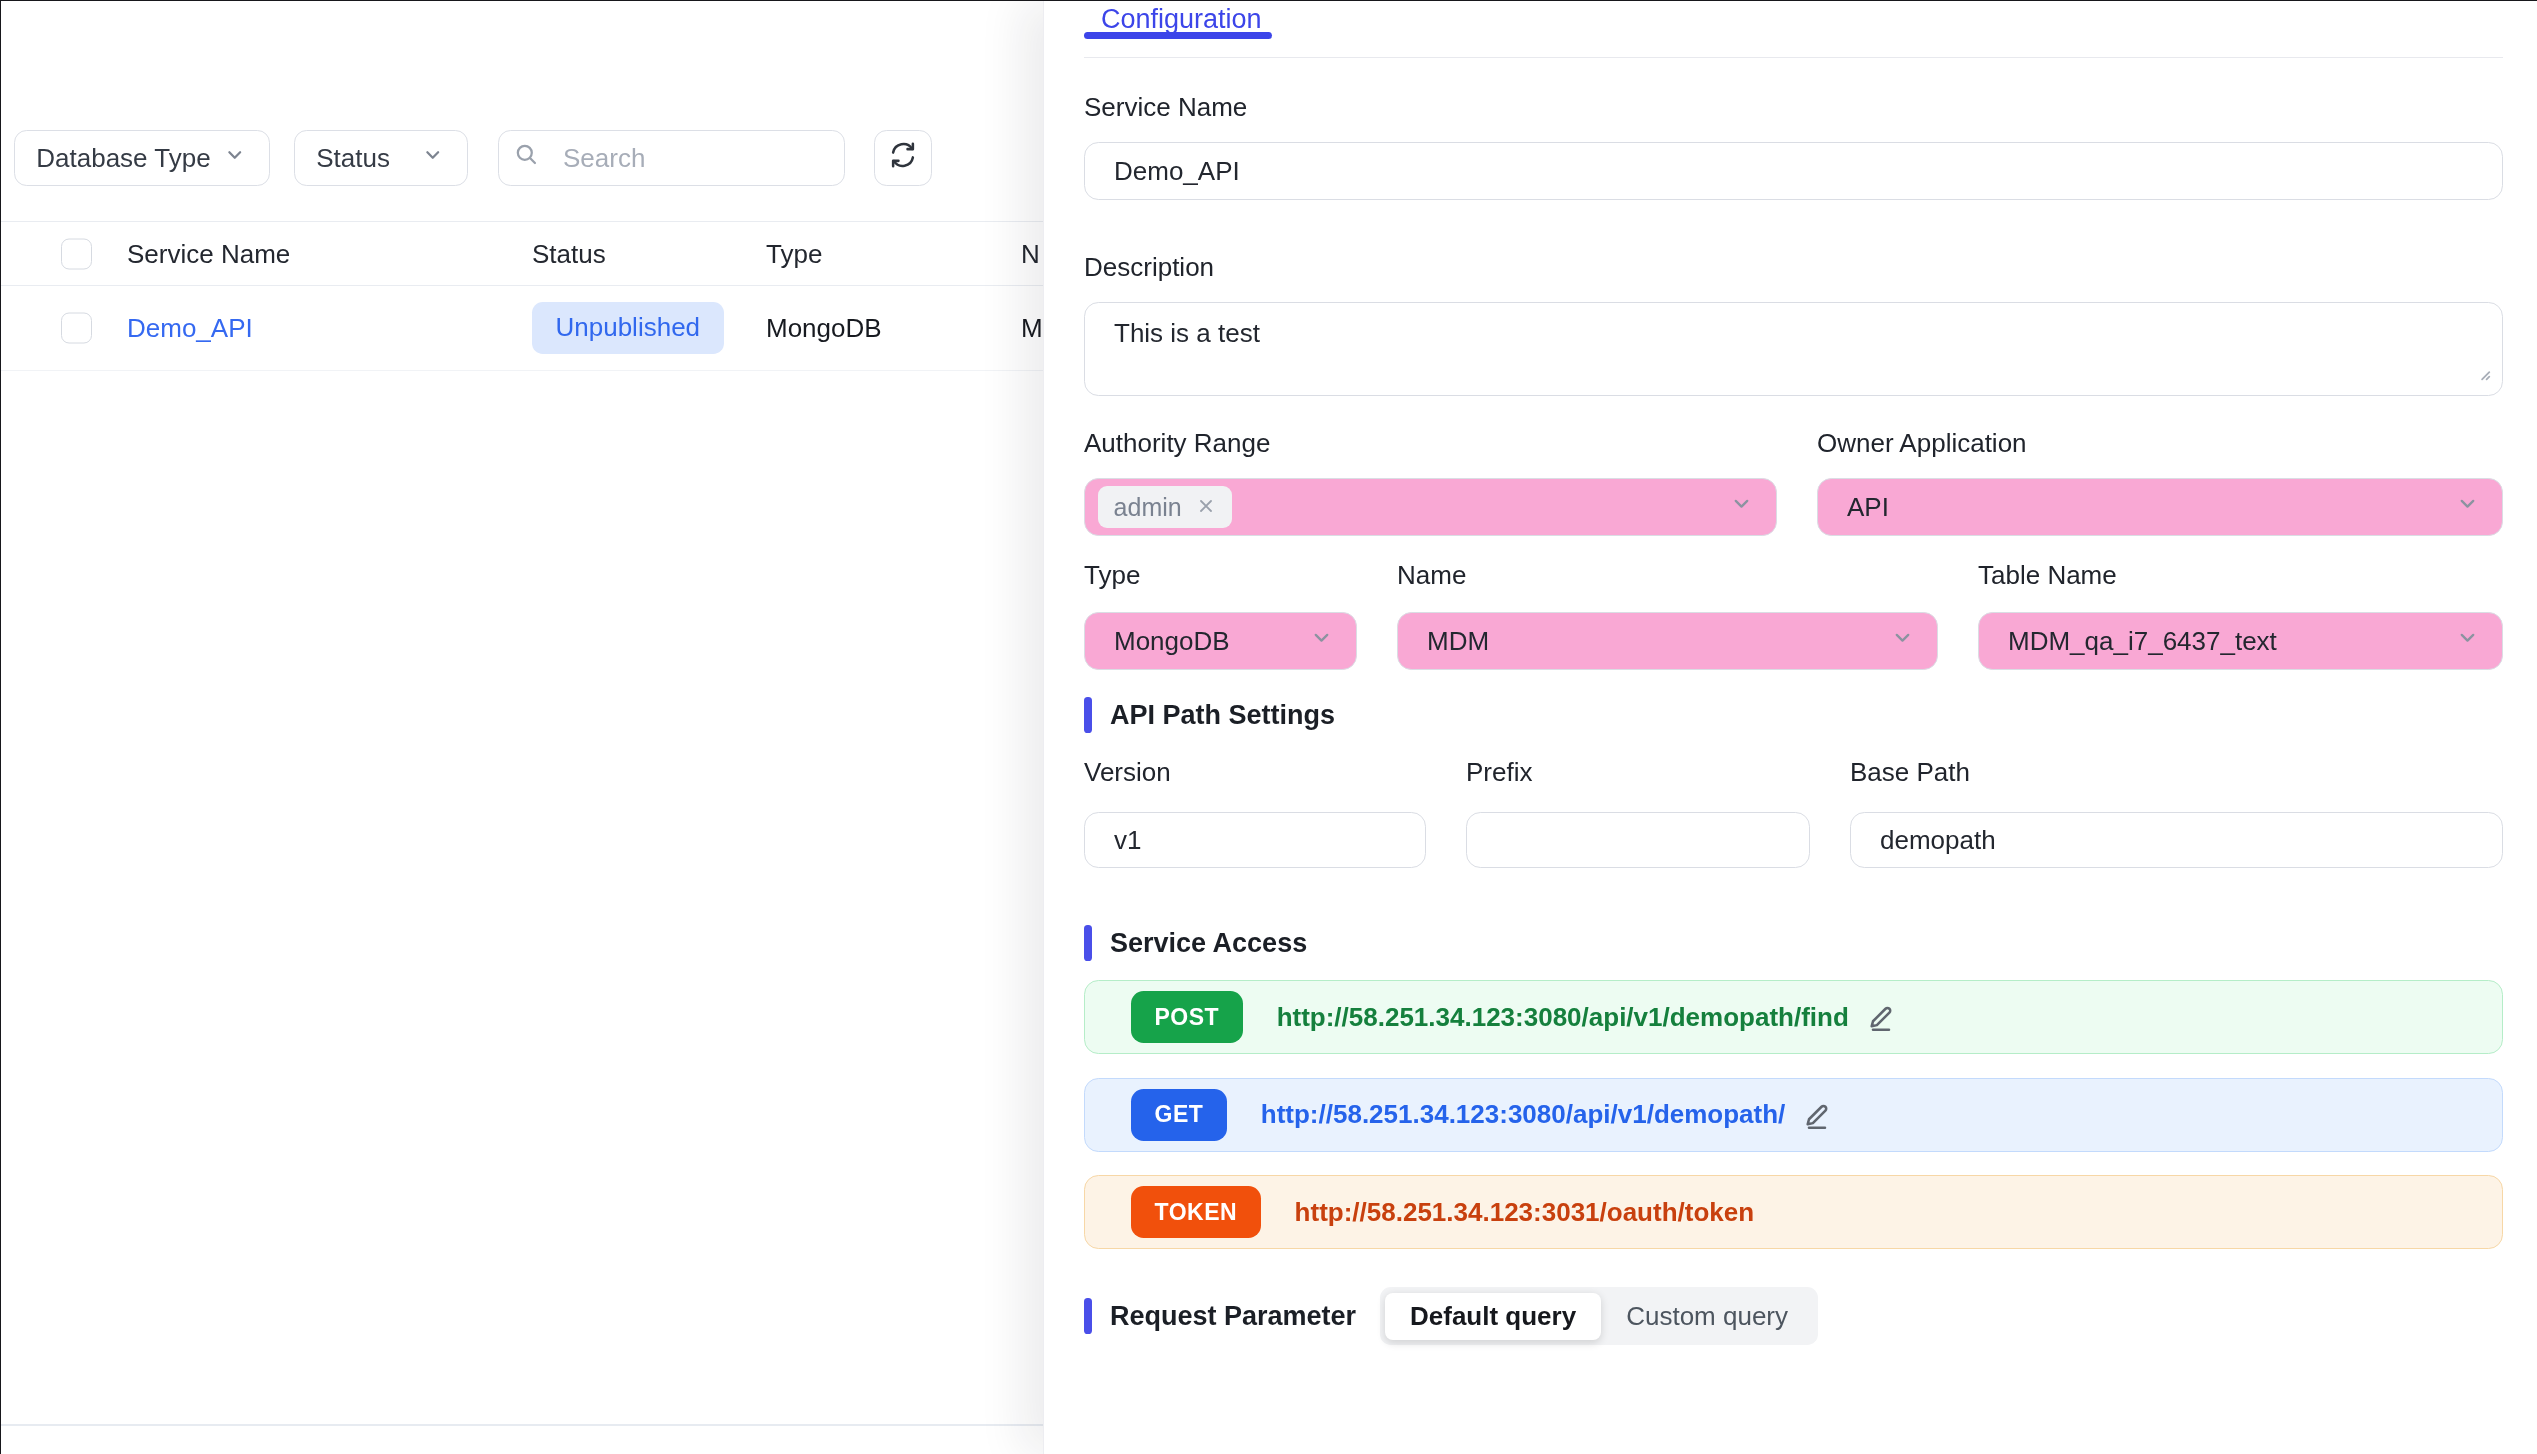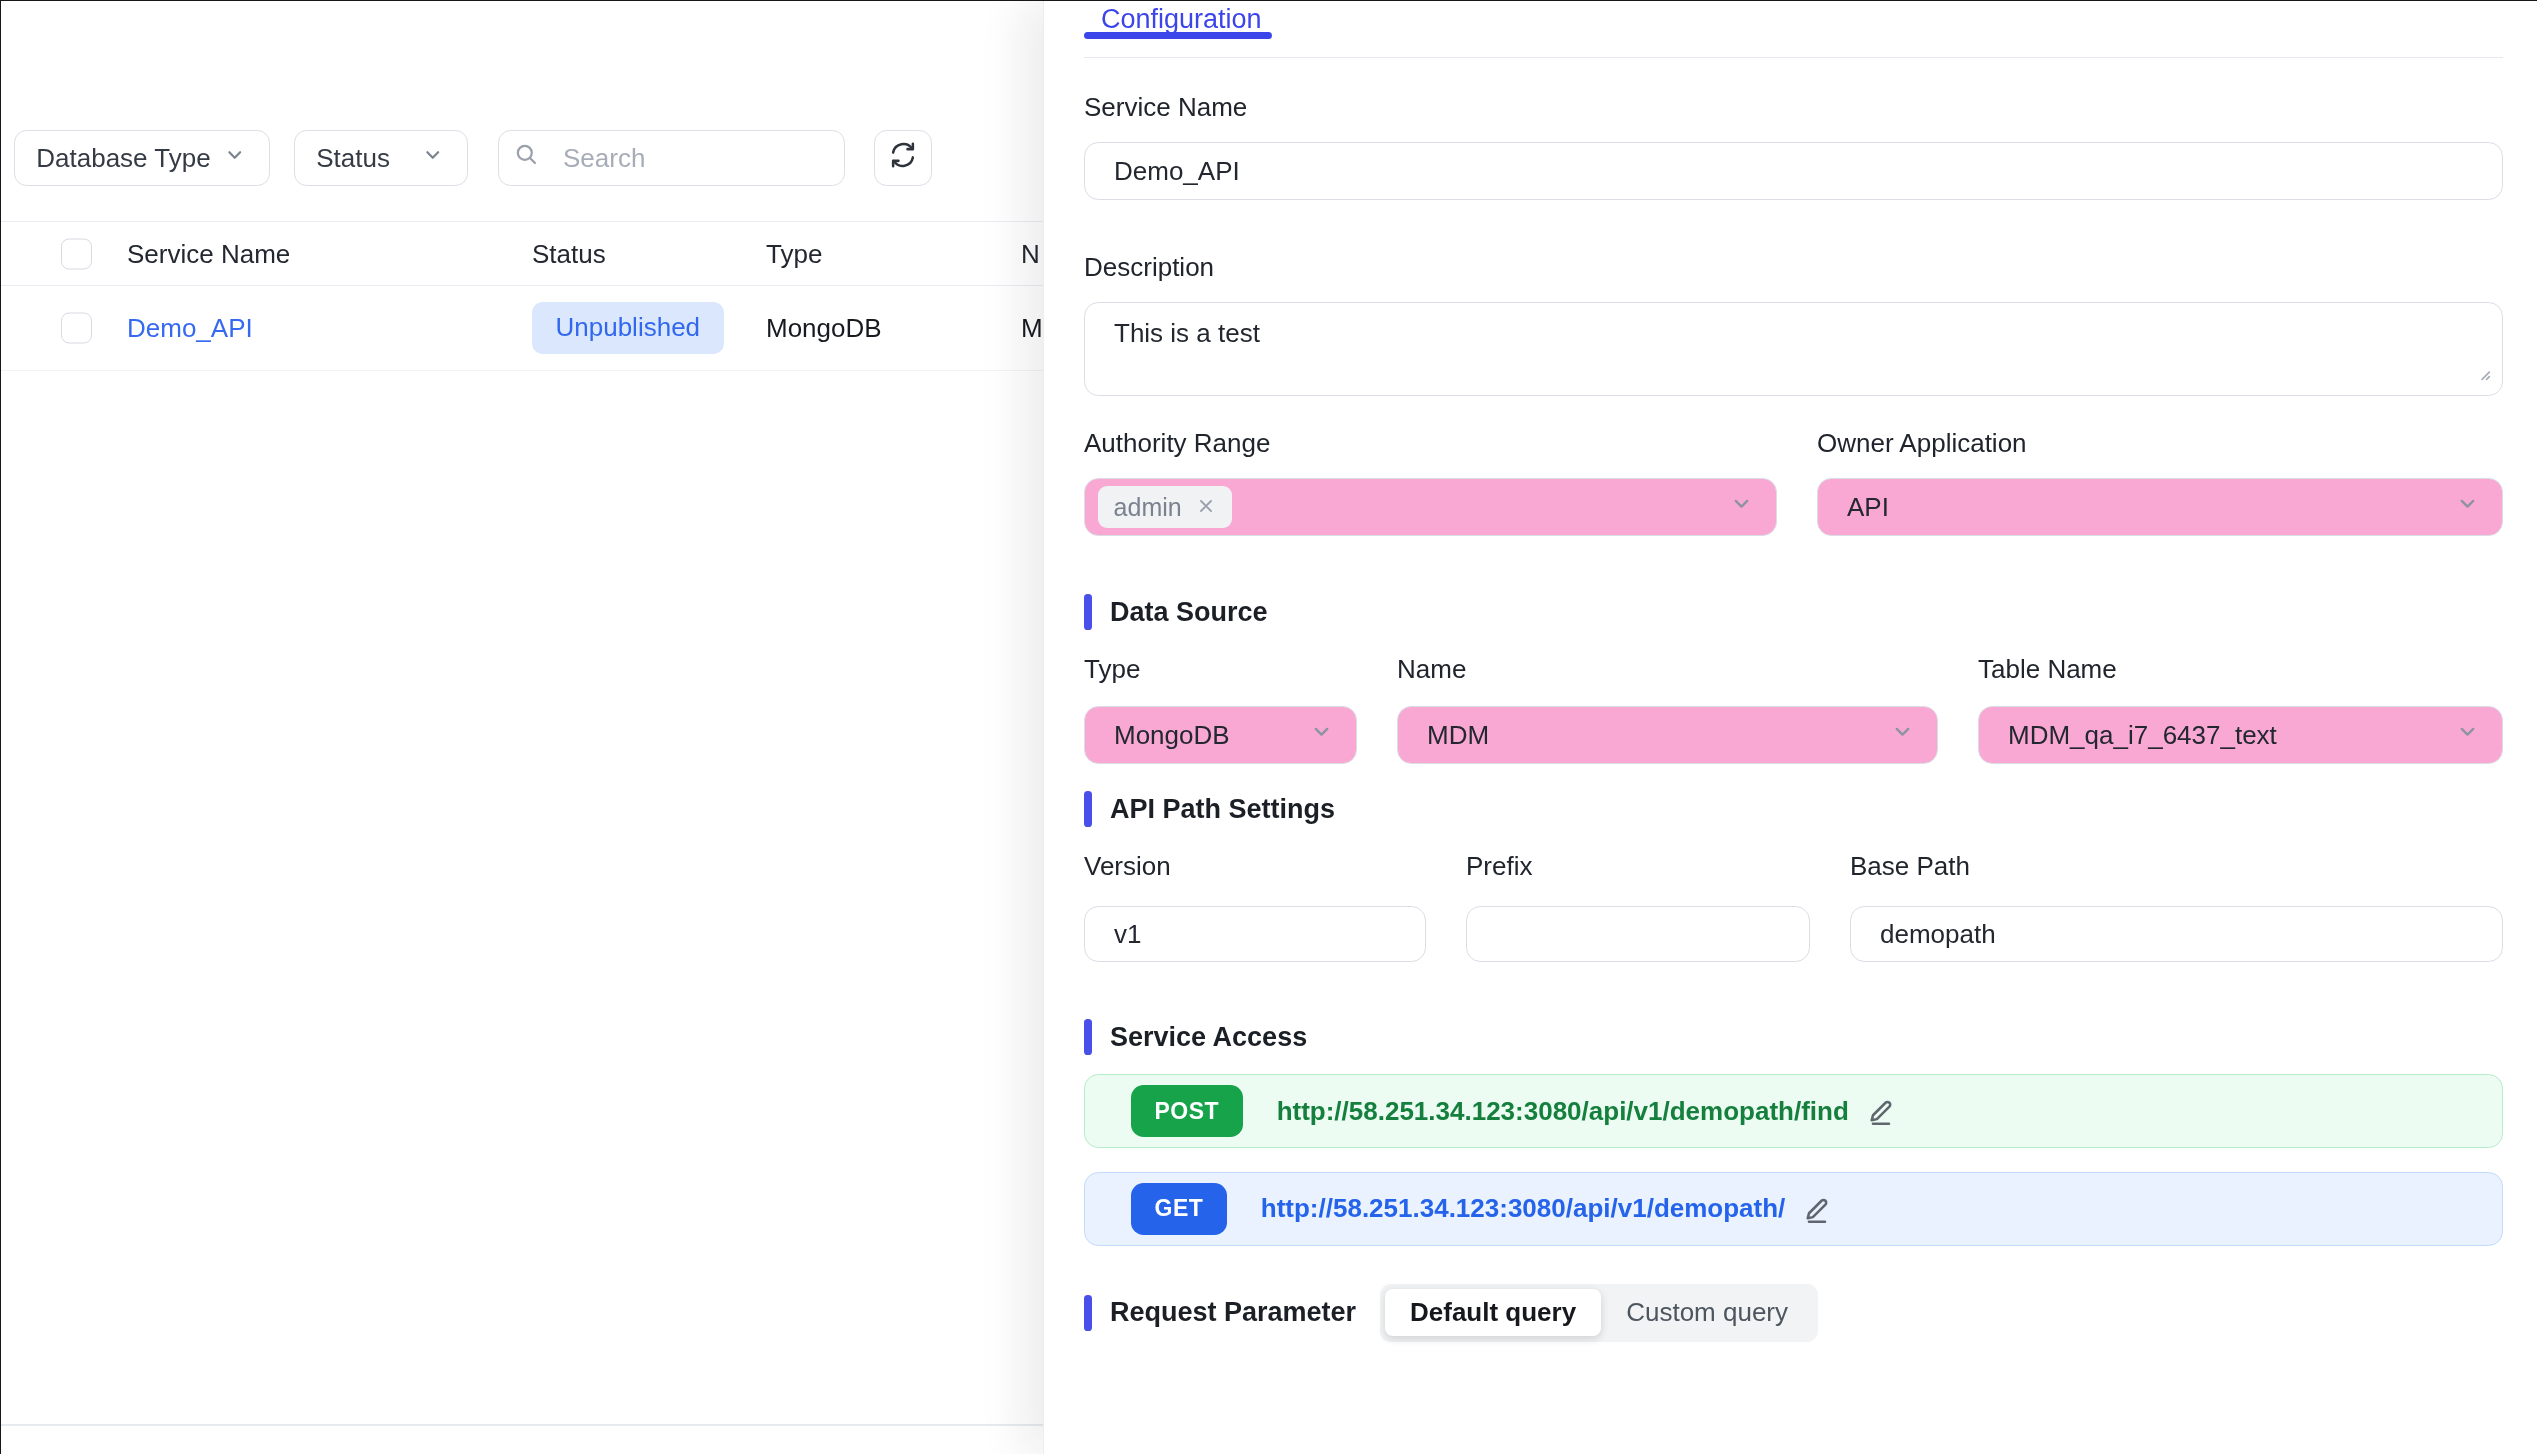--- a/index.html
+++ b/index.html
@@ -193,24 +193,20 @@
       <div class="select w-owner">
         <span>API</span>
         <span>
           <svg width="25" height="25" viewBox="0 0 24 24" fill="none">
               <path d="M6.5 9.5l5.5 5.5 5.5-5.5" stroke="#8c93a0" stroke-width="2.2" stroke-linecap="round" stroke-linejoin="round"></path>
             </svg>
         </span>
       </div>
     </div>
 
-    <div class="sec mt-sec-ds">
-      <i class="bar"></i>
-      <span class="sec-title">Data Source</span>
-    </div>
     <div class="cols mt-dslbl">
       <label class="flabel w-type">Type</label>
       <label class="flabel w-name">Name</label>
       <label class="flabel w-tbl">Table Name</label>
     </div>
     <div class="cols mt-dssel">
       <div class="select w-type">
         <span>MongoDB</span>
         <span>
           <svg width="25" height="25" viewBox="0 0 24 24" fill="none">
@@ -271,20 +267,24 @@
       <span class="method">GET</span>
       <span class="url">http://58.251.34.123:3080/api/v1/demopath/</span>
       <span class="edit">
         <svg width="32" height="32" viewBox="0 0 24 24" fill="none" stroke="#60666f" stroke-width="1.9" stroke-linecap="round" stroke-linejoin="round">
           <path d="M6 15.2L15.4 5.8a2.05 2.05 0 0 1 2.9 2.9L8.9 18.1 5 19z"></path>
             <path d="M6 21.6h12"></path>
         </svg>
       </span>
     </div>
 
+    <div class="endpoint token mt-ep">
+      <span class="method">TOKEN</span>
+      <span class="url">http://58.251.34.123:3031/oauth/token</span>
+    </div>
 
     <div class="req-row">
       <div class="sec">
         <i class="bar"></i>
         <span class="sec-title">Request Parameter</span>
       </div>
       <div class="seg">
         <div class="seg-btn active">Default query</div>
         <div class="seg-btn">Custom query</div>
       </div>

